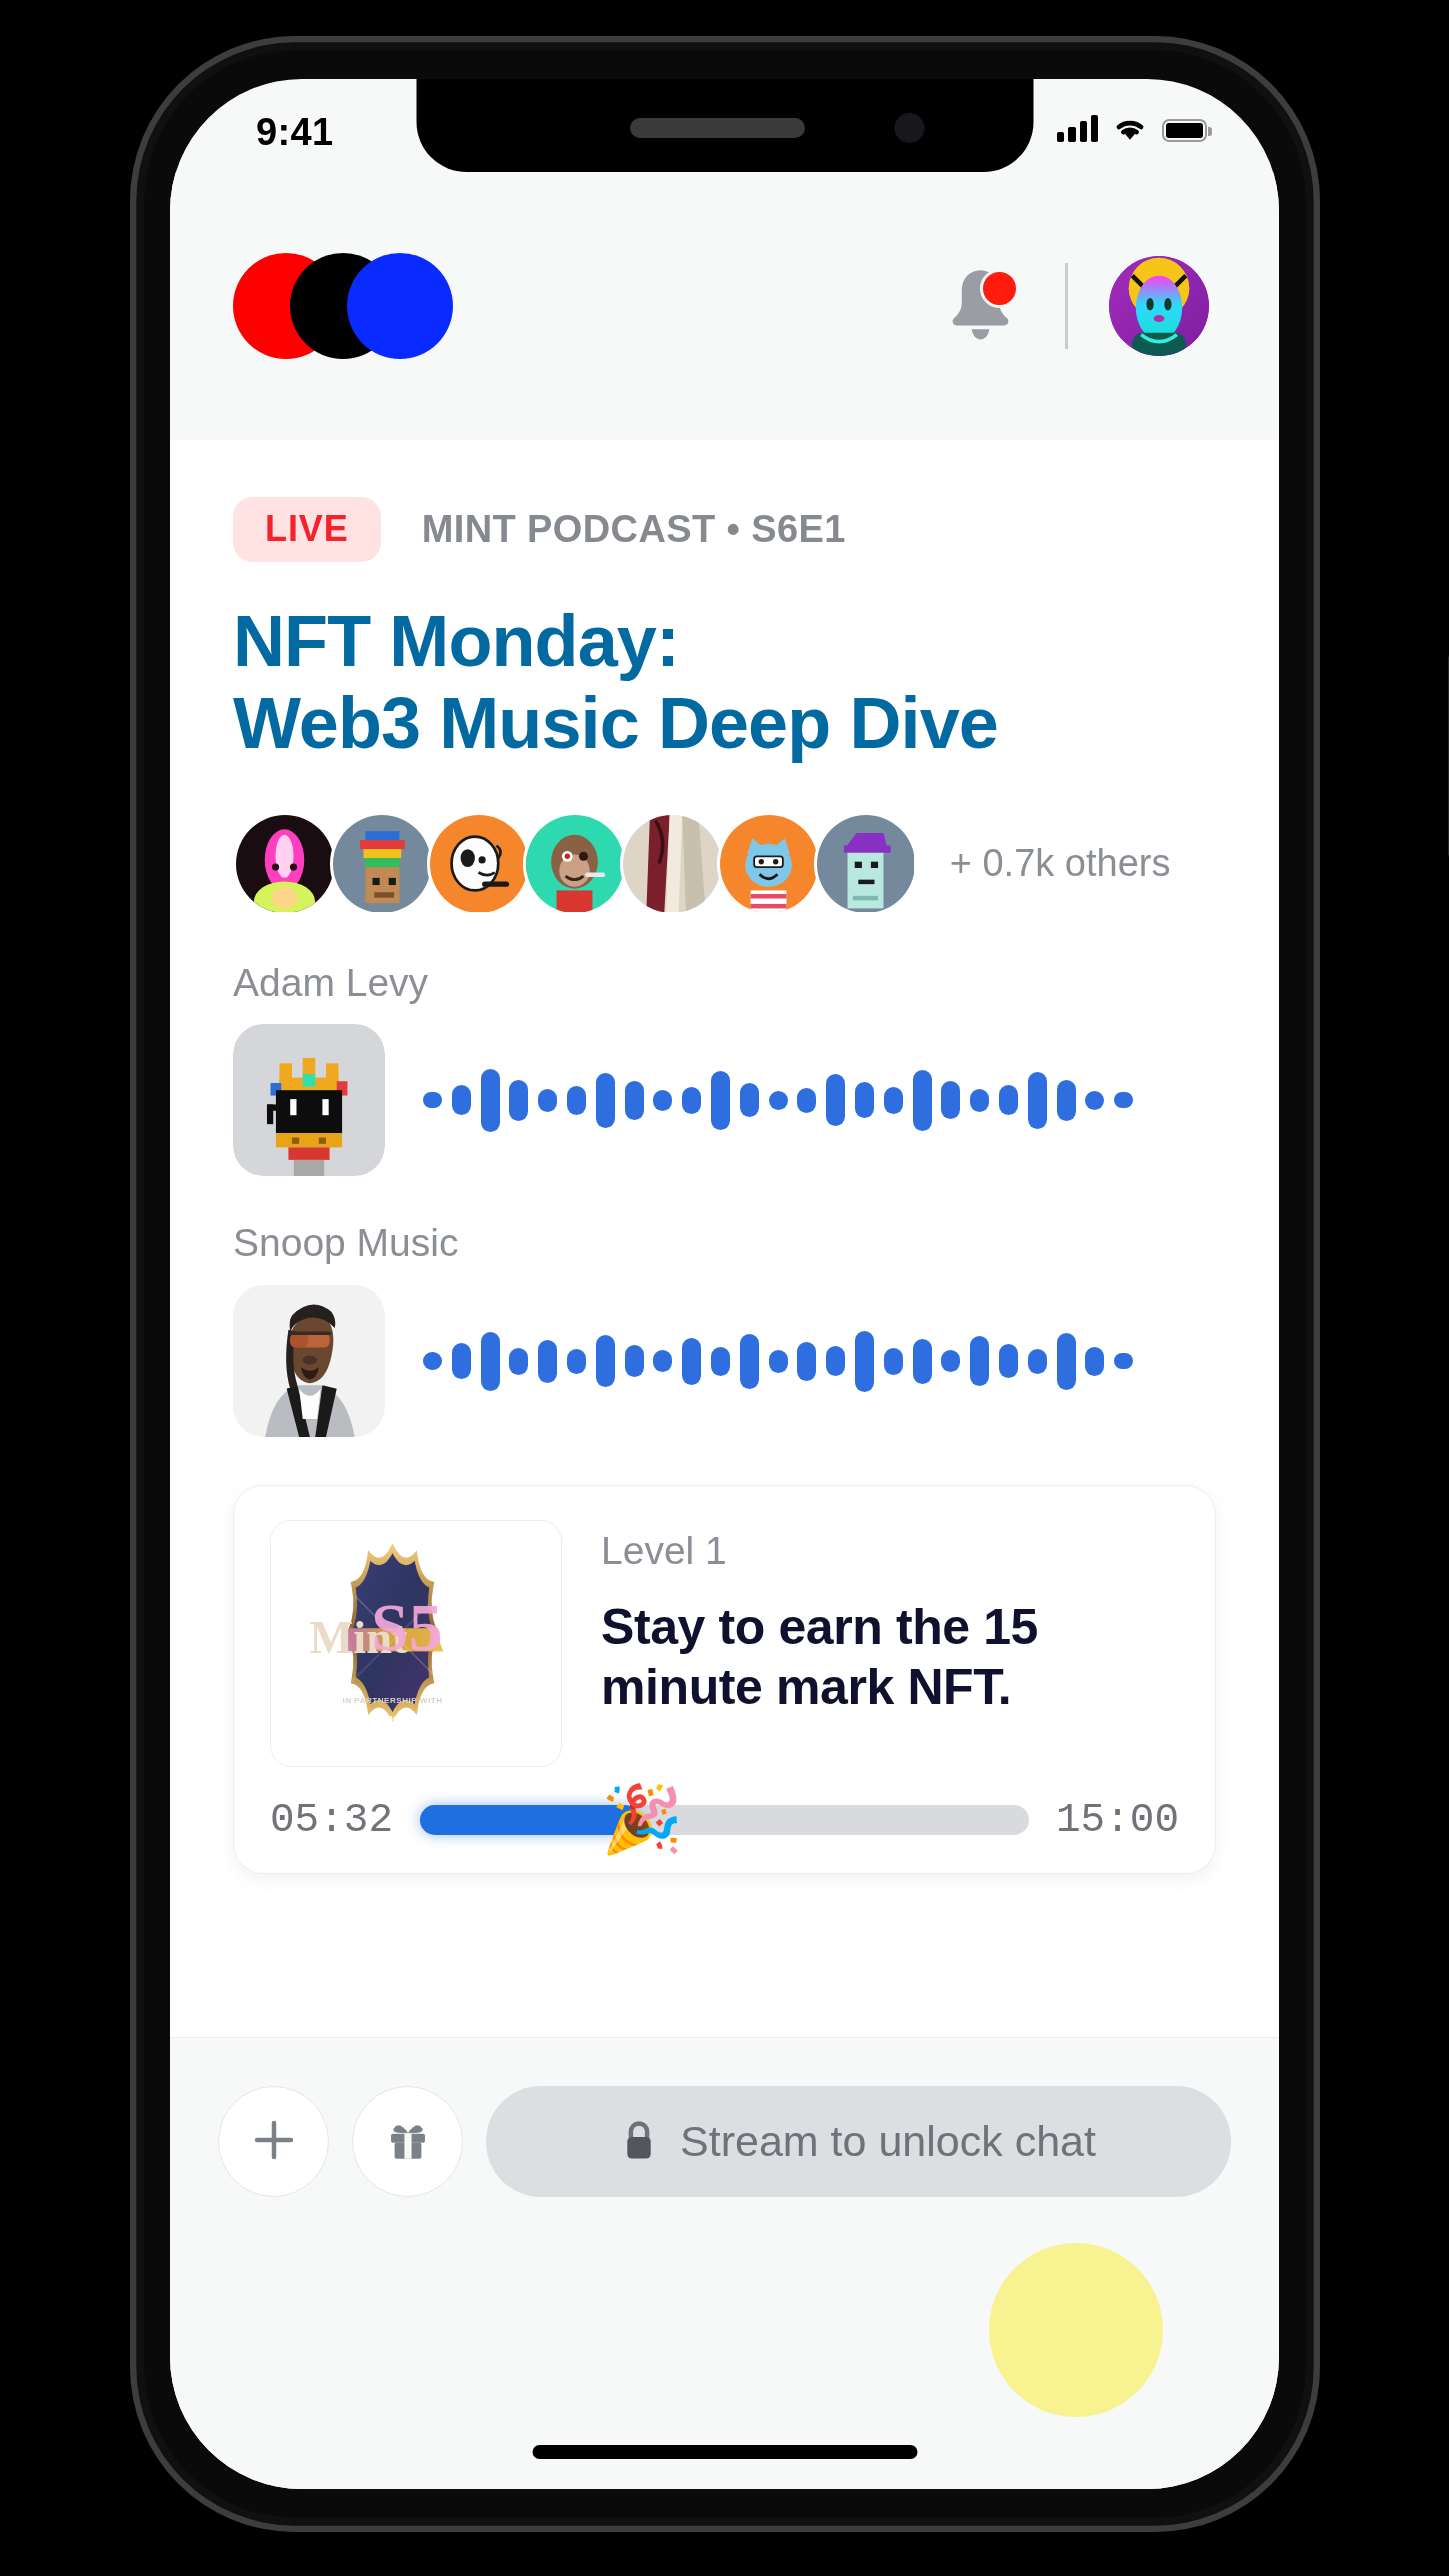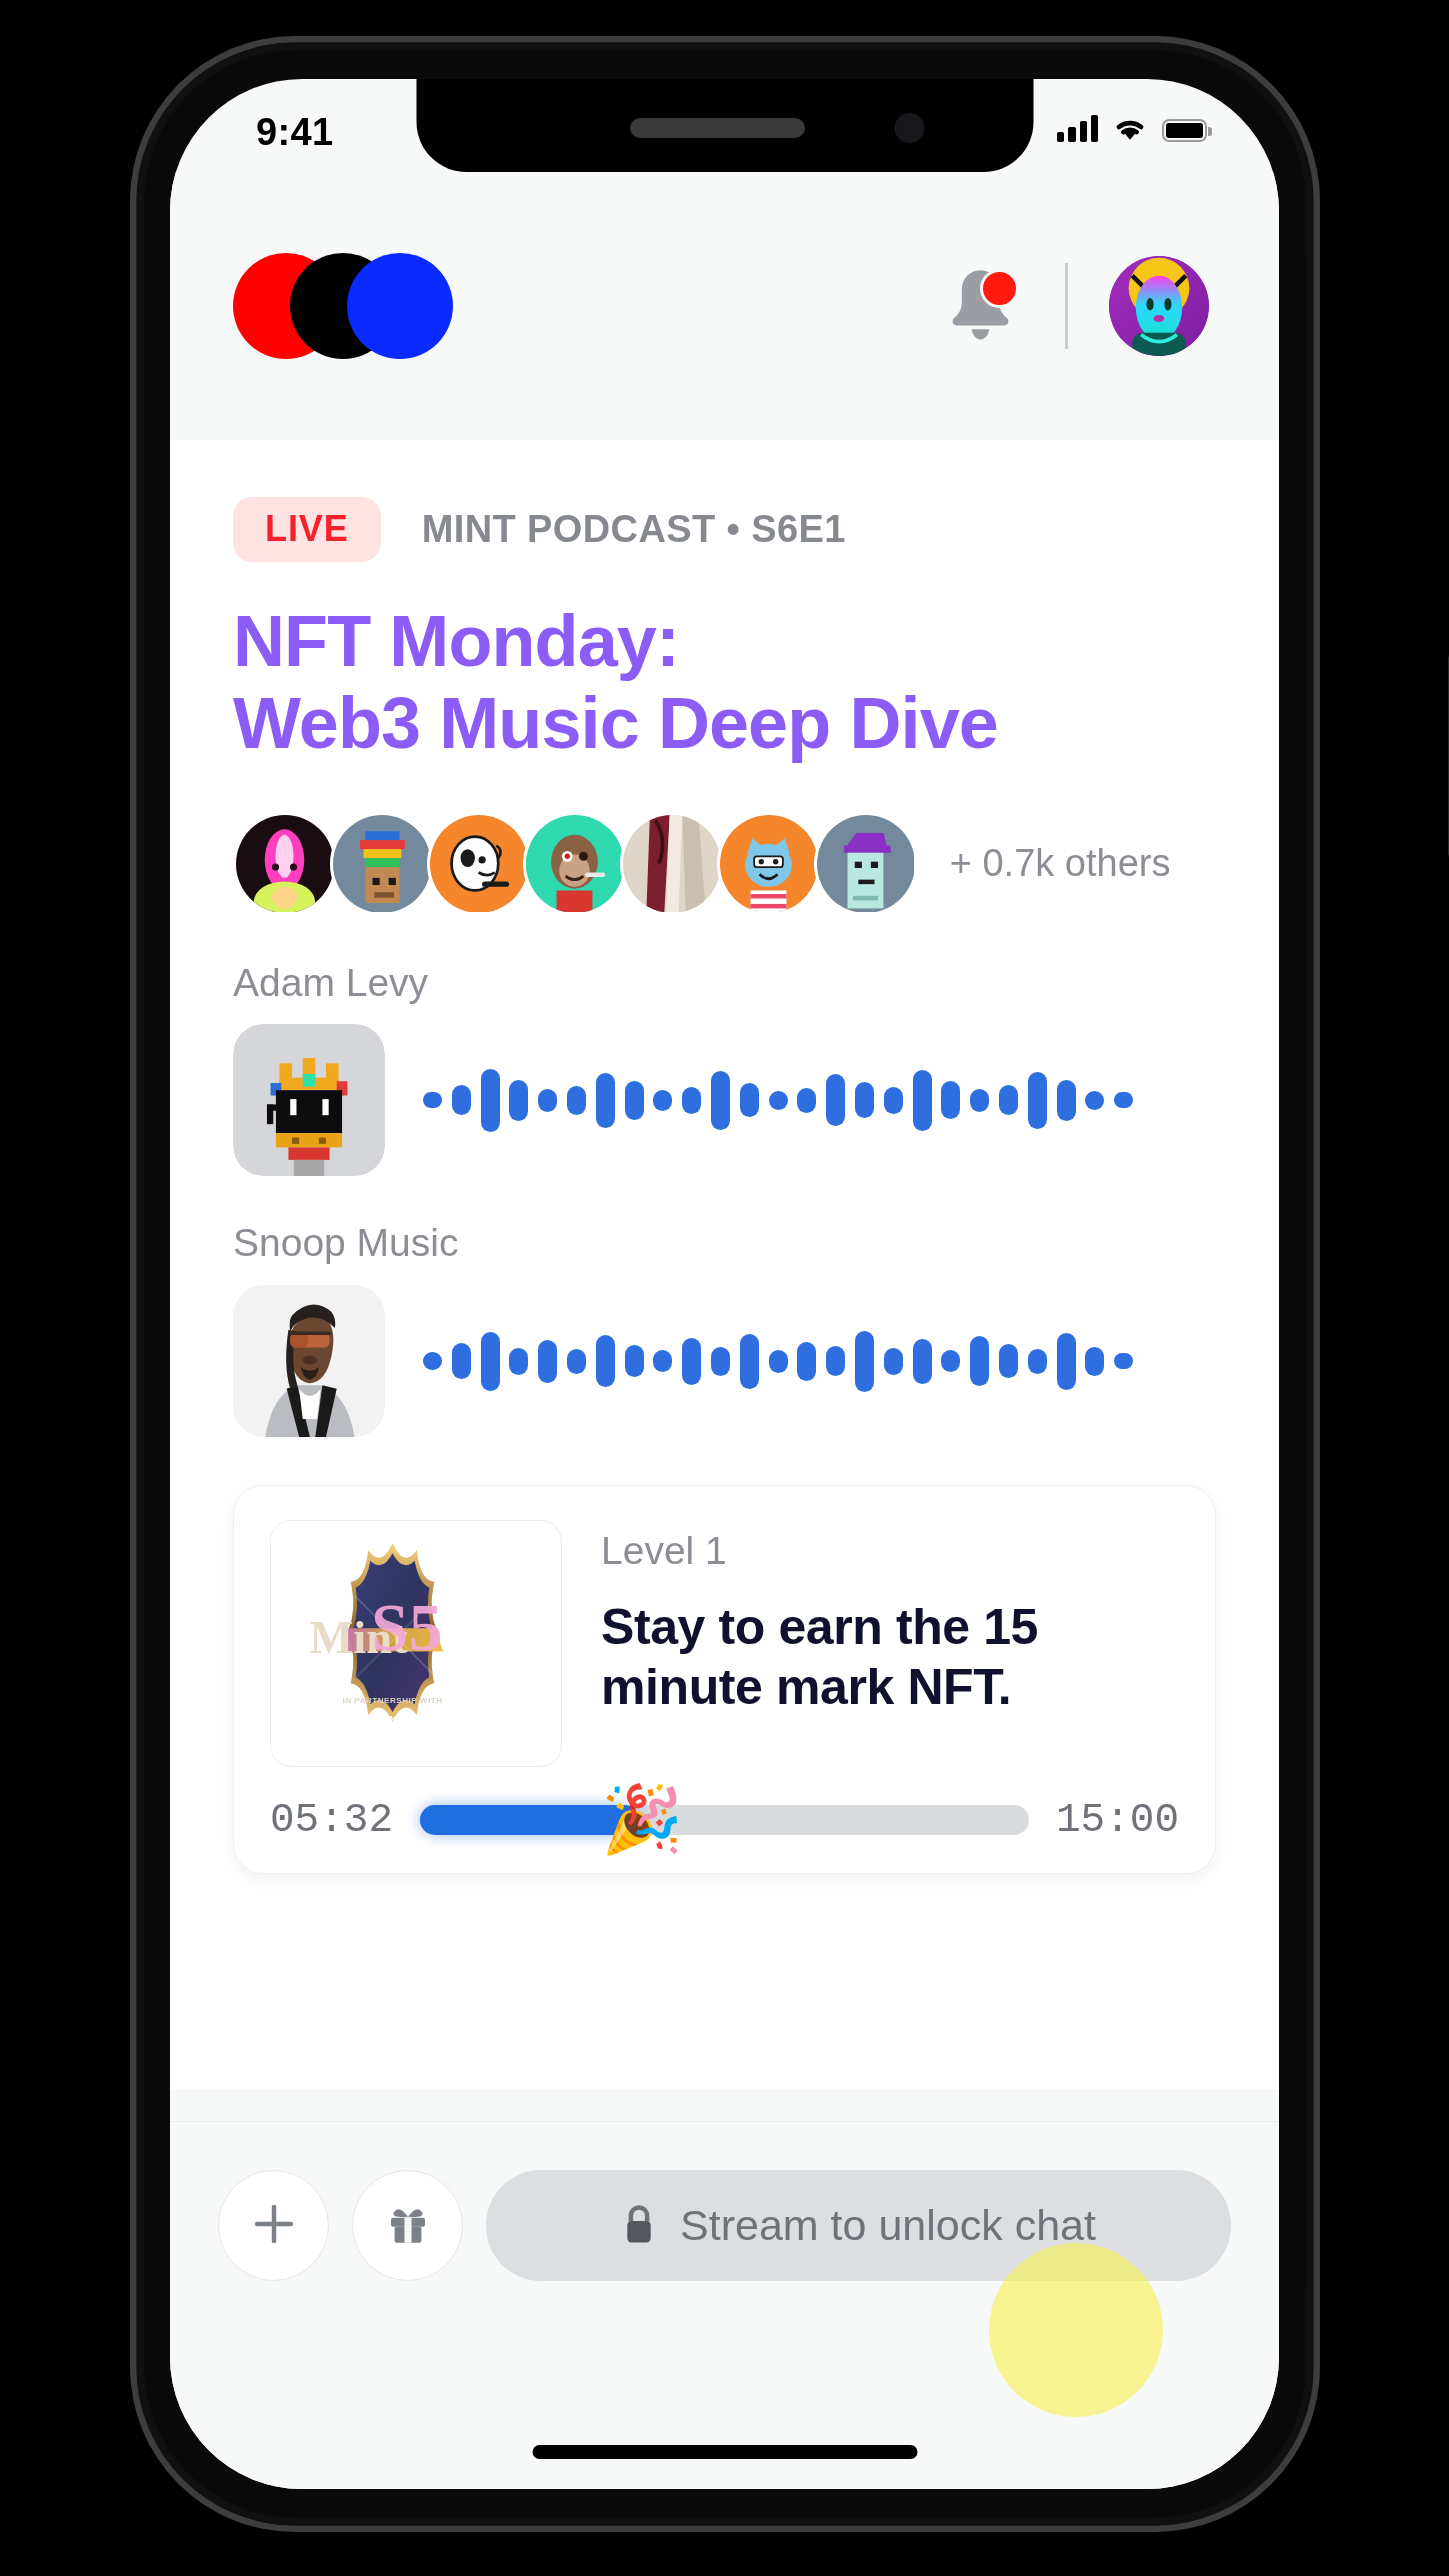--- a/index.html
+++ b/index.html
@@ -120,21 +120,21 @@
   #meta-row { display: flex; align-items: center; gap: 30px; }
   #live-badge {
     background: #ffe2e2; color: #f5212d;
     font-size: 36px; font-weight: 800; letter-spacing: 0.9px;
     padding: 14.3px 32px; border-radius: 19.7px; line-height: 1;
   }
   #episode-meta { font-size: 38px; font-weight: 700; color: #86898f; letter-spacing: 0.4px; margin-left: 11px; }
 
   #show-title {
     margin-top: 38px;
-    font-size: 72px; font-weight: 800; color: #8b5cf6;
+    font-size: 72px; font-weight: 800; color: #0369a1;
     line-height: 1.14; letter-spacing: -0.9px;
   }
 
   #listeners-row { display: flex; align-items: center; margin-top: 48px; }
   #listener-avatars { display: flex; }
   .listener-avatar {
     width: 104px; height: 104px; border-radius: 50%;
     margin-right: -7.2px; position: relative; overflow: hidden;
     border: 3.6px solid #ffffff;
   }
@@ -172,21 +172,21 @@
   .time-label { font-family: "Liberation Mono", monospace; font-size: 41px; color: #6f7379; }
   #progress-track { position: relative; flex: 1; height: 30px;
      background: #d8dade; border-radius: 16px; }
   #progress-fill { position: absolute; left: 0; top: 0; height: 100%;
      background: #1f6fe0; border-radius: 16px; box-shadow: 0 0 14.3px rgba(31,111,224,.45); }
   #progress-emoji { position: absolute; top: 50%; transform: translate(-46%,-52%);
      font-size: 66px; line-height: 1; }
 
   
   #composer {
-    position: absolute; left: 0; bottom: 0; width: 100%; height: 368px;
+    position: absolute; left: 0; bottom: 0; width: 100%; height: 452px;
     background: #f7f8f8; border-top: 1.8px solid #e9ebee;
     display: flex; align-items: flex-start; padding: 48px 48px 0 48px; gap: 23px;
   }
   .round-btn {
     width: 111px; height: 111px; border-radius: 50%; flex: none;
     background: #fff; border: 1.8px solid #e4e6ea;
     display: flex; align-items: center; justify-content: center;
   }
   #chat-pill {
     flex: 1; height: 111px; background: #dcdee1; border-radius: 55px;

